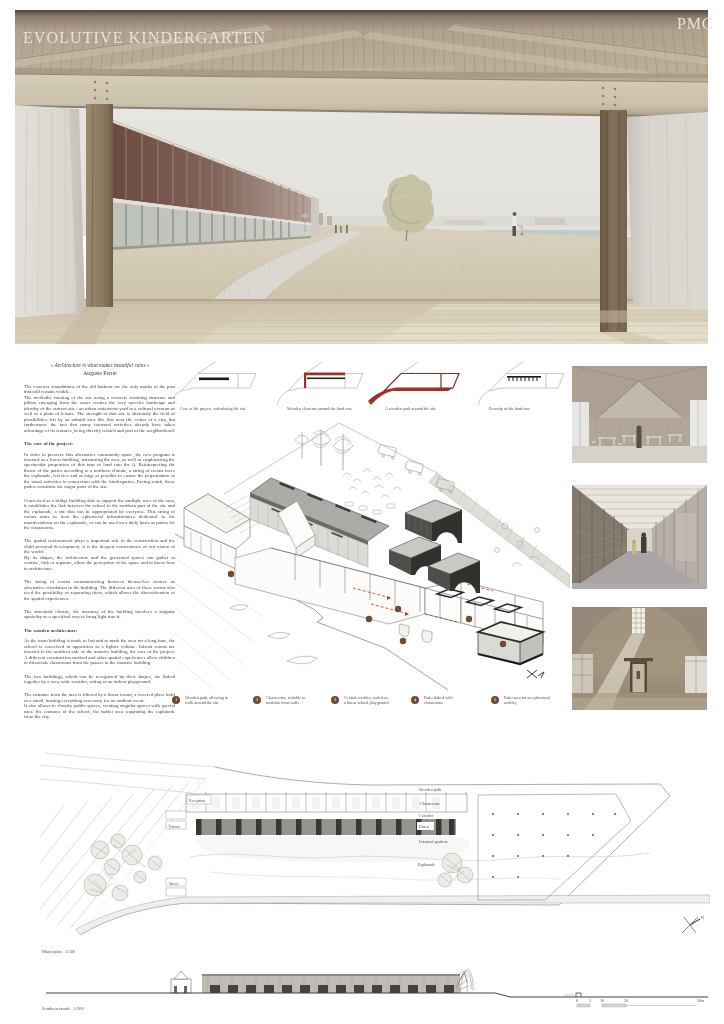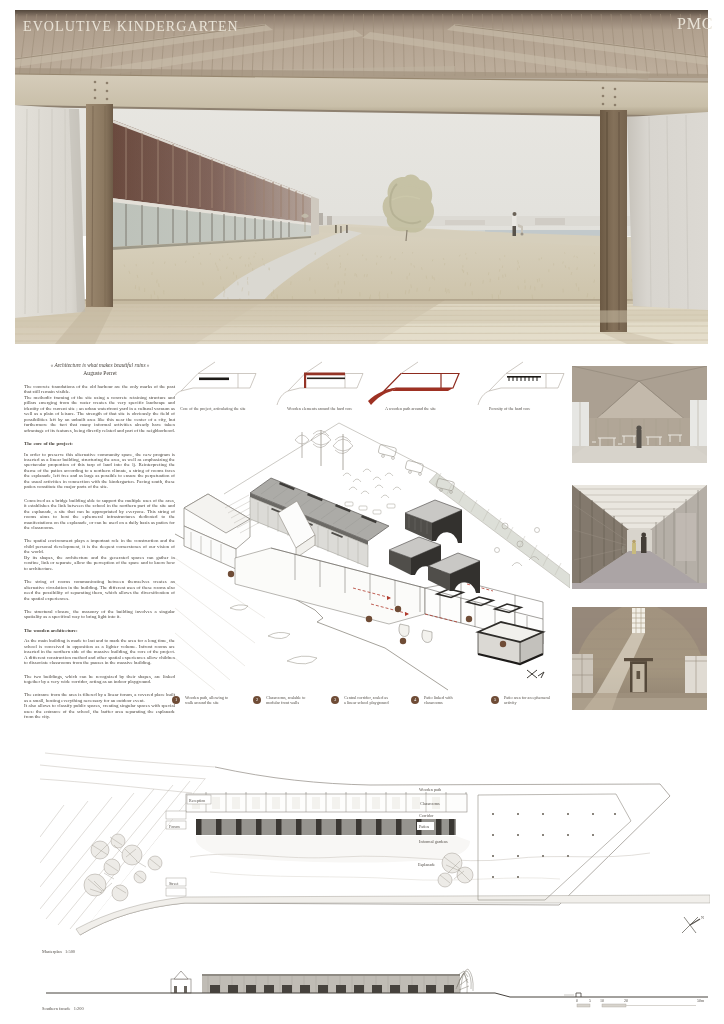--- a/index.html
+++ b/index.html
@@ -561,21 +561,21 @@
     </g>
   </g>
 
   <path d="M0,308 L70,302 L693,300 L693,312 L0,316 Z" fill="#cfc5ae" opacity="0.5"></path>
 
   <path d="M71,297 L98,297 L80,334 L40,334 Z" fill="#bfb299" opacity="0.45"></path>
   <path d="M585,322 L612,322 L660,334 L612,334 Z" fill="#c3b69d" opacity="0.4"></path>
 </svg>
 </div>
 
-<div class="abs" style="left:23px;top:19px;font-size:14px;letter-spacing:1.1px;color:#e9e3d7;">EVOLUTIVE KINDERGARTEN</div>
+<div class="abs" style="left:23px;top:29px;font-size:16px;letter-spacing:1.1px;color:#e9e3d7;">EVOLUTIVE KINDERGARTEN</div>
 
 <div class="abs" style="left:677px;top:15px;font-size:16px;letter-spacing:0.8px;color:#e9e3d7;">PMC</div>
 
 <div class="abs" style="left:24px;top:362px;width:152px;text-align:center;font-size:5.4px;font-style:italic;color:#46413b;line-height:7px;">« Architecture is what makes beautiful ruins »</div>
 
 <div class="abs" style="left:24px;top:370px;width:152px;text-align:center;font-size:5.6px;color:#46413b;">Auguste Perret</div>
 
 <div class="abs" id="textcol" style="left:24px;top:384px;width:151px;font-size:4.9px;line-height:5.45px;color:#4a453e;text-align:justify;">
 <p style="margin:0 0 0 0;">The concrete foundations of the old harbour are the only marks of the past that still remain visible.</p>
 <p style="margin:0 0 8px 0;">The methodic framing of the site using a concrete retaining structure and pillars emerging from the water creates the very specific landscape and identity of the current site ; an urban waterfront yard in a cultural vacuum as well as a plain of leisure. The strength of that site is obviously the field of possibilities left by an unbuilt area like this near the center of a city, but furthermore the fact that many informal activities already have taken advantage of its features, being directly related and part of the neighborhood.</p>

